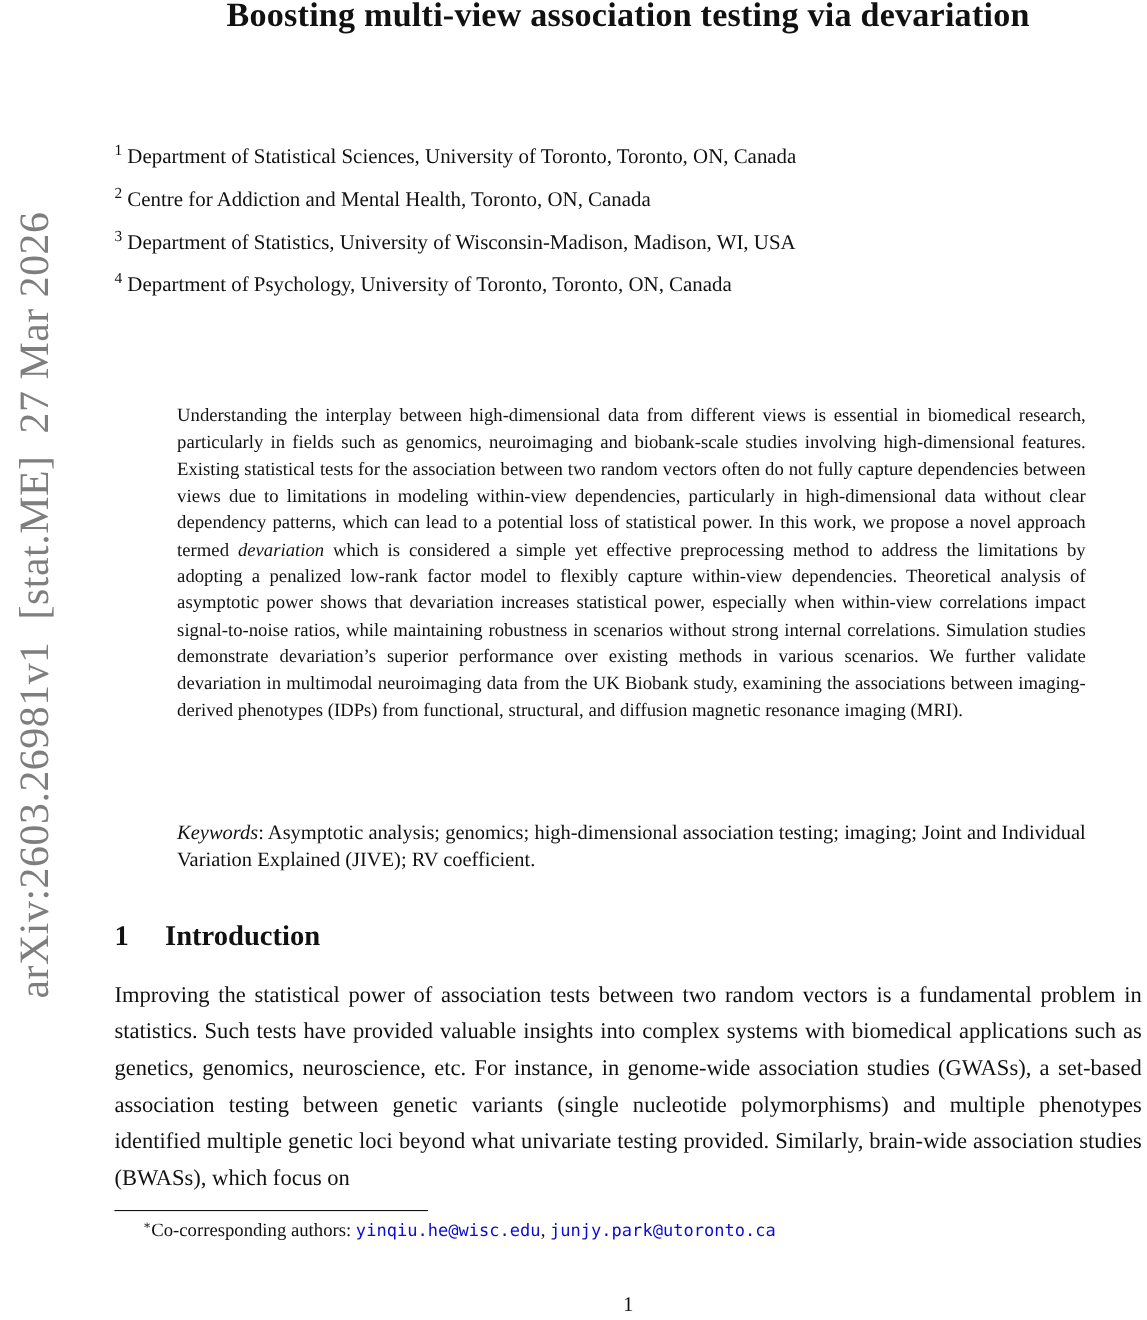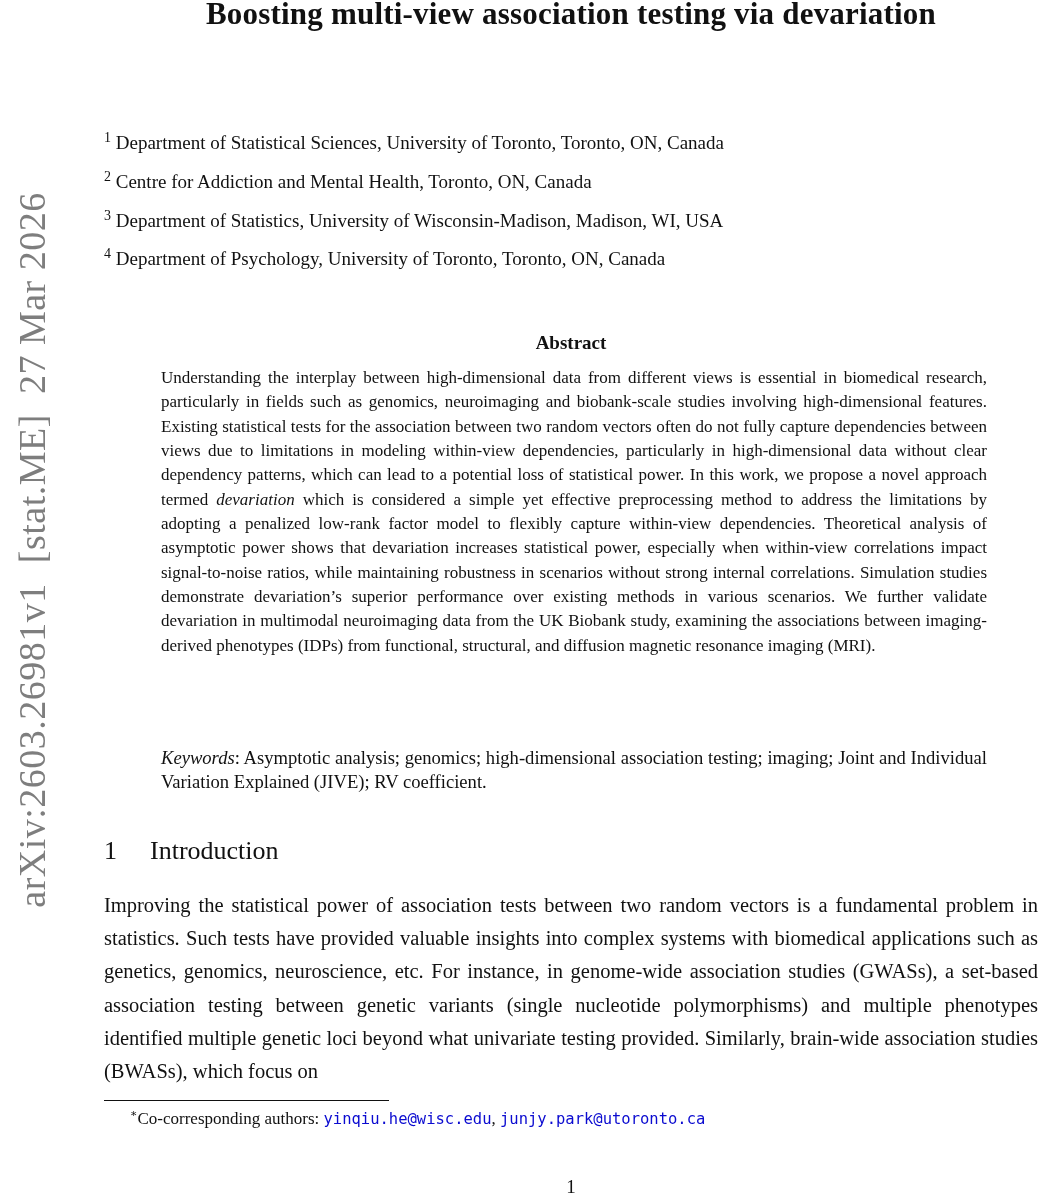--- a/index.html
+++ b/index.html
@@ -91,21 +91,21 @@
     text-align: justify;
   }
   .em { font-style: italic; }
   .section-heading {
     position: absolute;
     top: 836px;
     left: 0;
     width: 100%;
     margin: 0;
     font-size: 26px;
-    font-weight: normal;
+    font-weight: bold;
   }
   .section-heading .secnum { display: inline-block; width: 46px; }
   .body-text {
     position: absolute;
     top: 889px;
     left: 0;
     width: 934px;
     font-size: 20.5px;
     line-height: 33.2px;
     text-align: justify;
@@ -154,21 +154,20 @@
     <h1 class="title">Boosting multi-view association testing via devariation</h1>
 
 
     <div class="affils">
       <div class="affil"><sup>1</sup><span> Department of Statistical Sciences, University of Toronto, Toronto, ON, Canada</span></div>
       <div class="affil"><sup>2</sup><span> Centre for Addiction and Mental Health, Toronto, ON, Canada</span></div>
       <div class="affil"><sup>3</sup><span> Department of Statistics, University of Wisconsin-Madison, Madison, WI, USA</span></div>
       <div class="affil"><sup>4</sup><span> Department of Psychology, University of Toronto, Toronto, ON, Canada</span></div>
     </div>
 
-    <div class="abstract-heading">Abstract</div>
 
     <div class="abstract-text"><span>Understanding the interplay between high-dimensional data from different views is essential in biomedical research, particularly in fields such as genomics, neuroimaging and biobank-scale studies involving high-dimensional features. Existing statistical tests for the association between two random vectors often do not fully capture dependencies between views due to limitations in modeling within-view dependencies, particularly in high-dimensional data without clear dependency patterns, which can lead to a potential loss of statistical power. In this work, we propose a novel approach termed </span><span class="em">devariation</span><span> which is considered a simple yet effective preprocessing method to address the limitations by adopting a penalized low-rank factor model to flexibly capture within-view dependencies. Theoretical analysis of asymptotic power shows that devariation increases statistical power, especially when within-view correlations impact signal-to-noise ratios, while maintaining robustness in scenarios without strong internal correlations. Simulation studies demonstrate devariation’s superior performance over existing methods in various scenarios. We further validate devariation in multimodal neuroimaging data from the UK Biobank study, examining the associations between imaging-derived phenotypes (IDPs) from functional, structural, and diffusion magnetic resonance imaging (MRI).</span></div>
 
     <div class="keywords"><span class="em">Keywords</span><span>:  Asymptotic analysis; genomics; high-dimensional association testing; imaging; Joint and Individual Variation Explained (JIVE); RV coefficient.</span></div>
 
     <h2 class="section-heading"><span class="secnum">1</span><span>Introduction</span></h2>
 
     <div class="body-text">Improving the statistical power of association tests between two random vectors is a fundamental problem in statistics. Such tests have provided valuable insights into complex systems with biomedical applications such as genetics, genomics, neuroscience, etc. For instance, in genome-wide association studies (GWASs), a set-based association testing between genetic variants (single nucleotide polymorphisms) and multiple phenotypes identified multiple genetic loci beyond what univariate testing provided. Similarly, brain-wide association studies (BWASs), which focus on</div>
 
     <div class="footnote-rule"></div>

